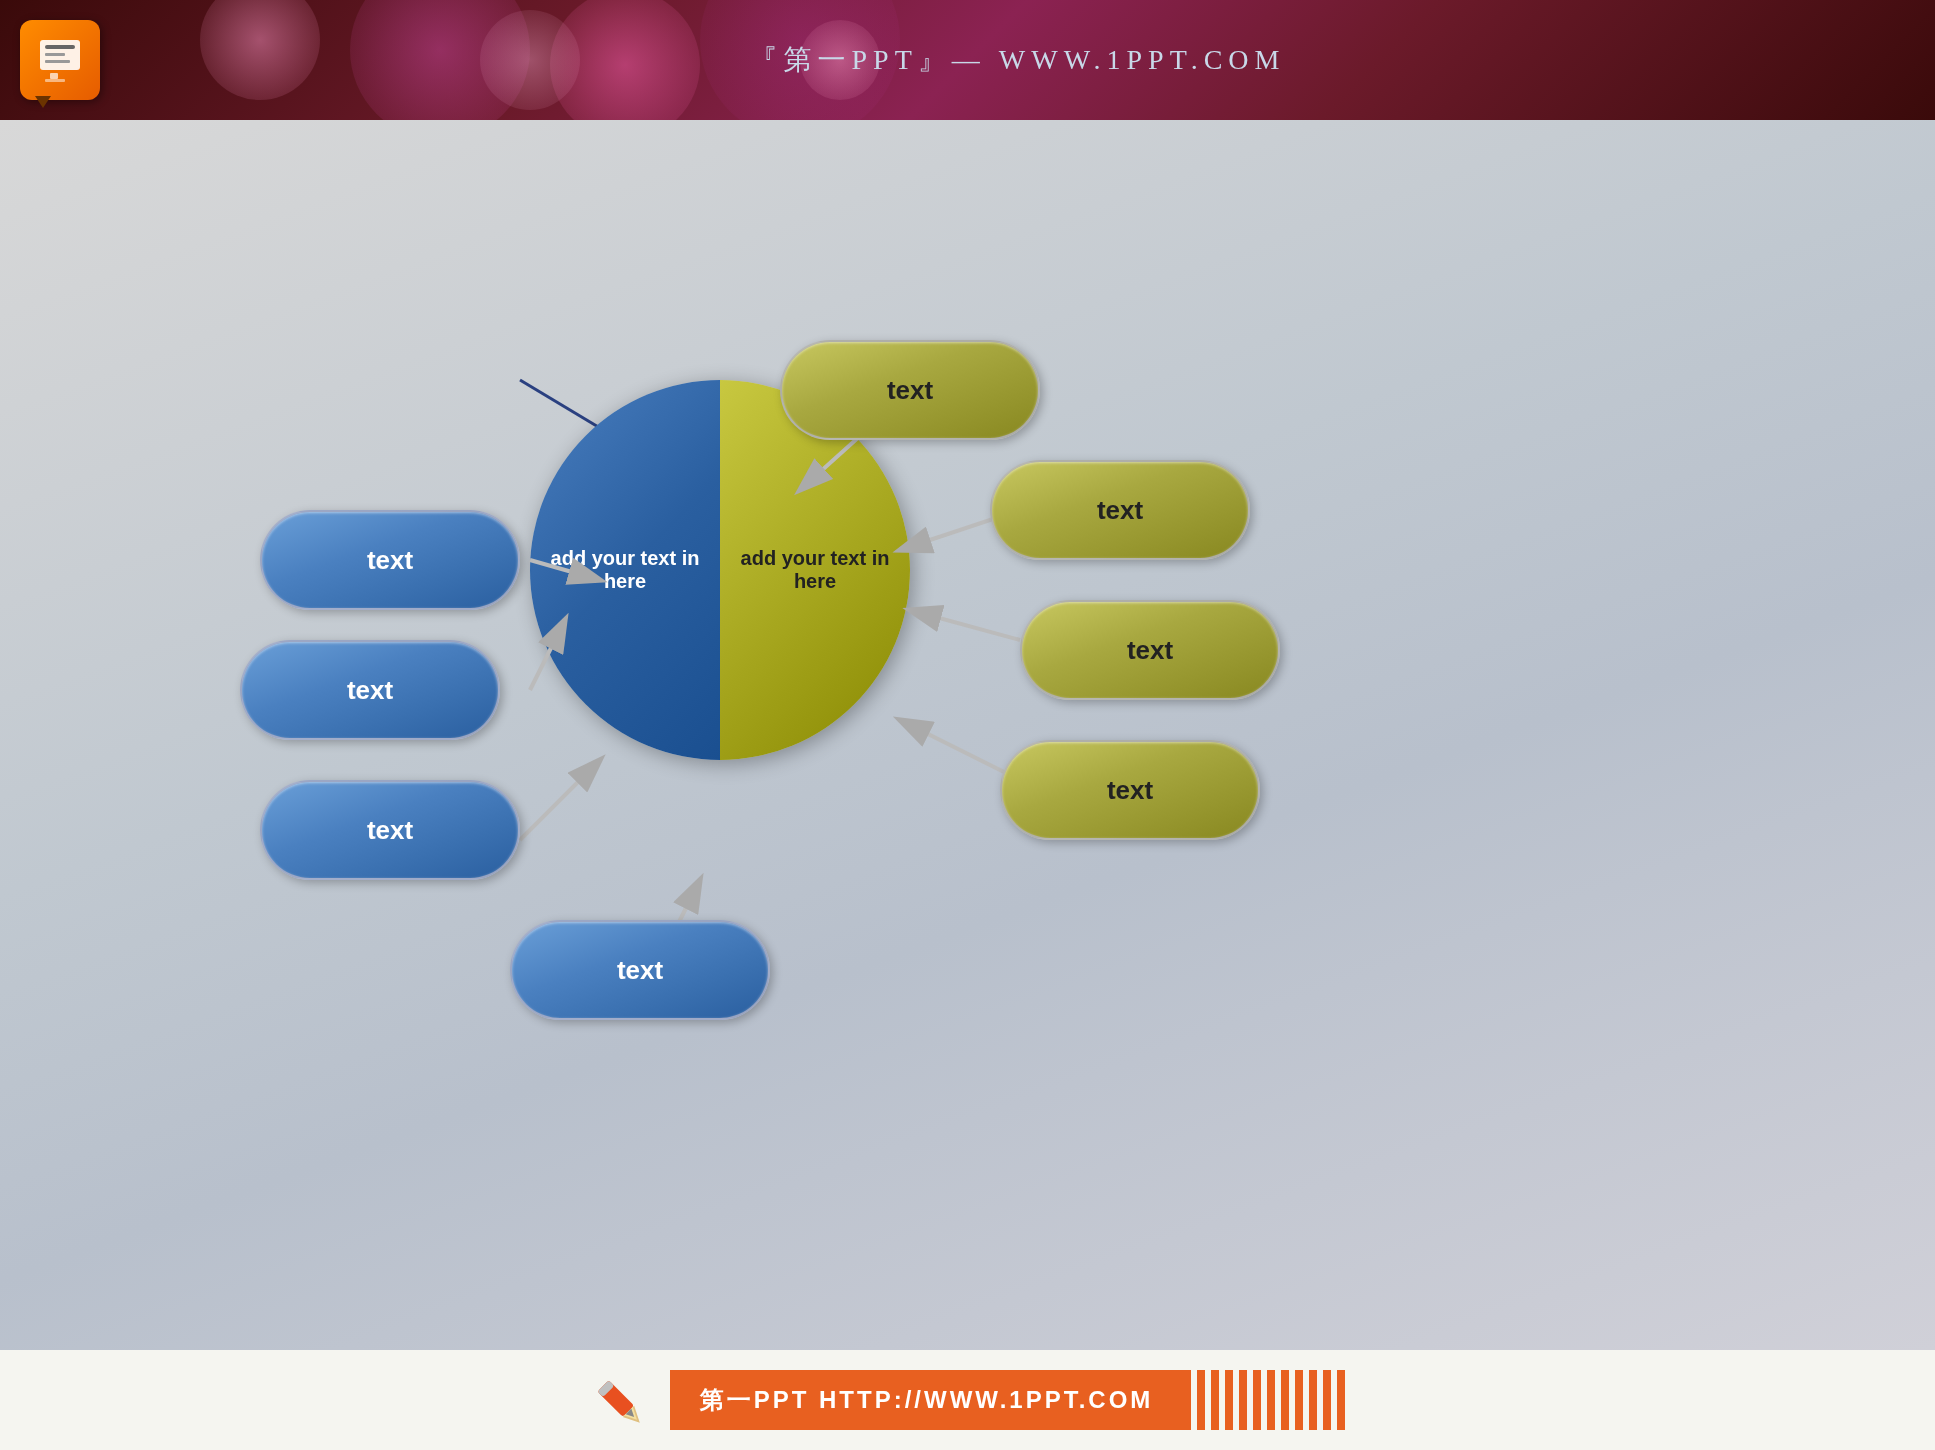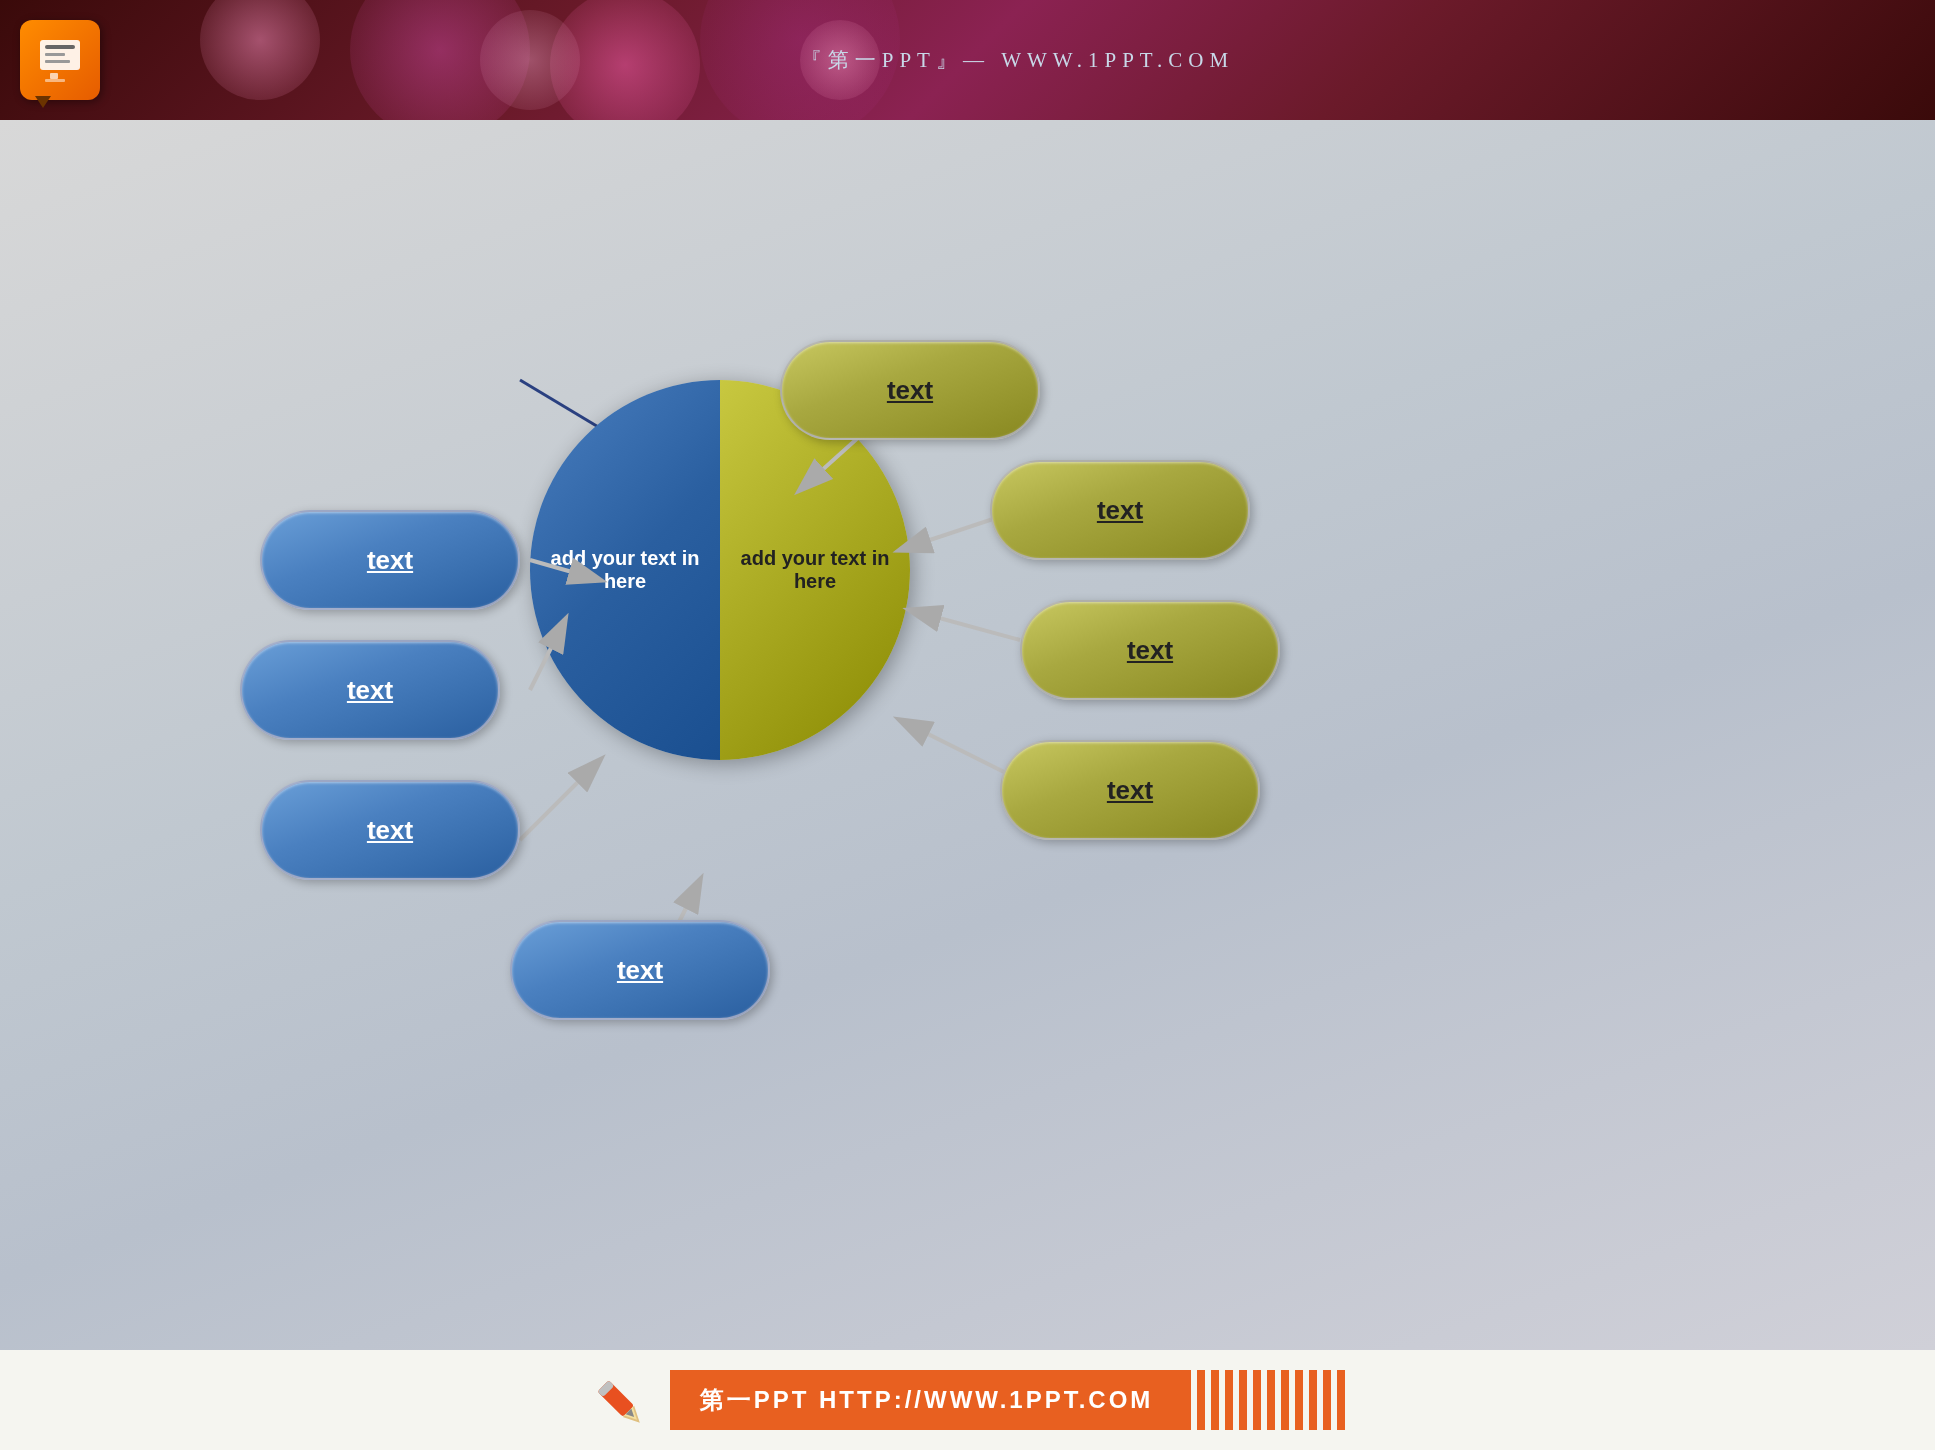--- a/index.html
+++ b/index.html
@@ -52,21 +52,21 @@
       width: 0;
       height: 0;
       border-left: 8px solid transparent;
       border-right: 8px solid transparent;
       border-top: 12px solid #6b3300;
     }
     .header-title {
       flex: 1;
       text-align: center;
       color: #c8d8e8;
-      font-size: 21px;
+      font-size: 28px;
       letter-spacing: 6px;
       z-index: 10;
       position: relative;
       font-family: 'SimSun', serif;
     }
 
     
     .main {
       width: 100%;
       height: 1230px;
@@ -140,21 +140,20 @@
     .pill {
       position: absolute;
       border-radius: 50px;
       display: flex;
       align-items: center;
       justify-content: center;
       font-size: 26px;
       font-weight: bold;
       box-shadow: 3px 3px 10px rgba(0,0,0,0.25), inset 0 1px 3px rgba(255,255,255,0.5);
       border: 2px solid rgba(180,180,200,0.8);
-      text-decoration: underline;
     }
     .pill-blue {
       background: linear-gradient(160deg, #6a9fd8 0%, #4a80c0 40%, #3a70b0 70%, #2a5fa0 100%);
       color: white;
       width: 260px;
       height: 100px;
     }
     .pill-olive {
       background: linear-gradient(160deg, #c8c860 0%, #a8a840 40%, #989830 70%, #888820 100%);
       color: #222;

